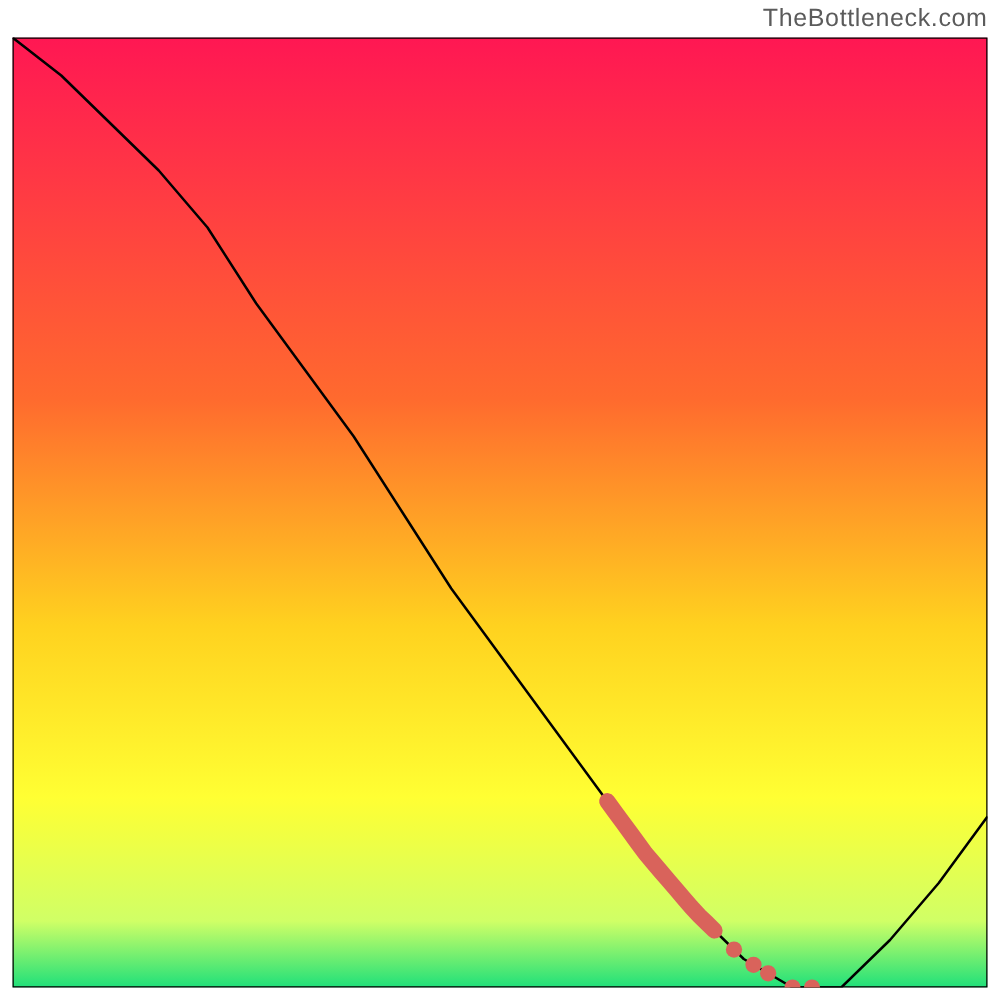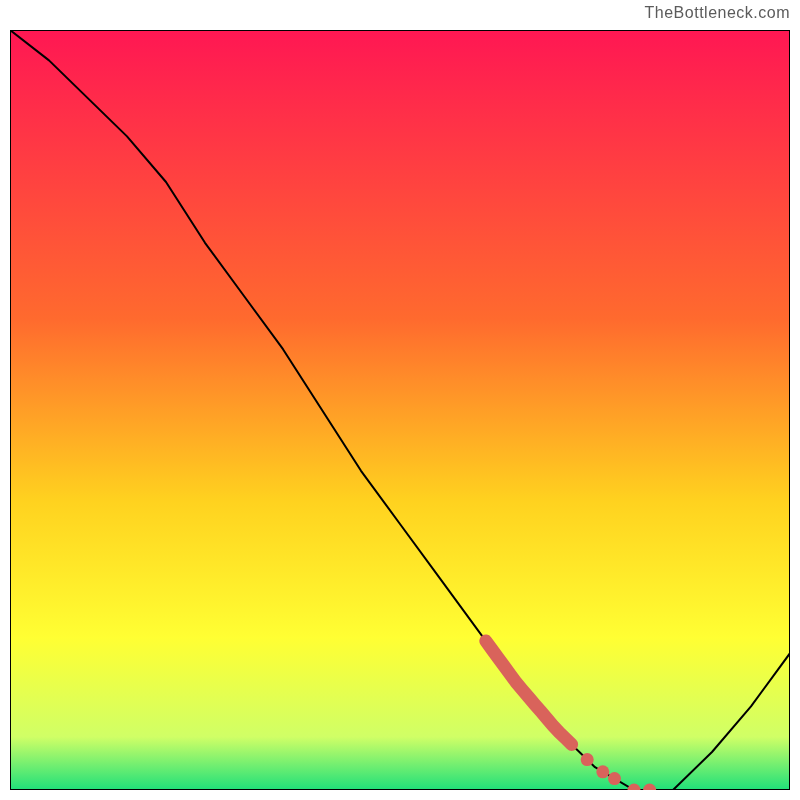--- a/index.html
+++ b/index.html
@@ -14,21 +14,21 @@
   .stage {
     position: relative;
     width: 800px;
     height: 800px;
   }
   .watermark {
     position: absolute;
     top: 4px;
     right: 10px;
     color: #5b5b5b;
-    font-size: 16px;
+    font-size: 20px;
     font-weight: 500;
     letter-spacing: 0.5px;
     z-index: 5;
   }
   .plot {
     position: absolute;
     left: 10px;
     top: 30px;
     width: 780px;
     height: 760px;

